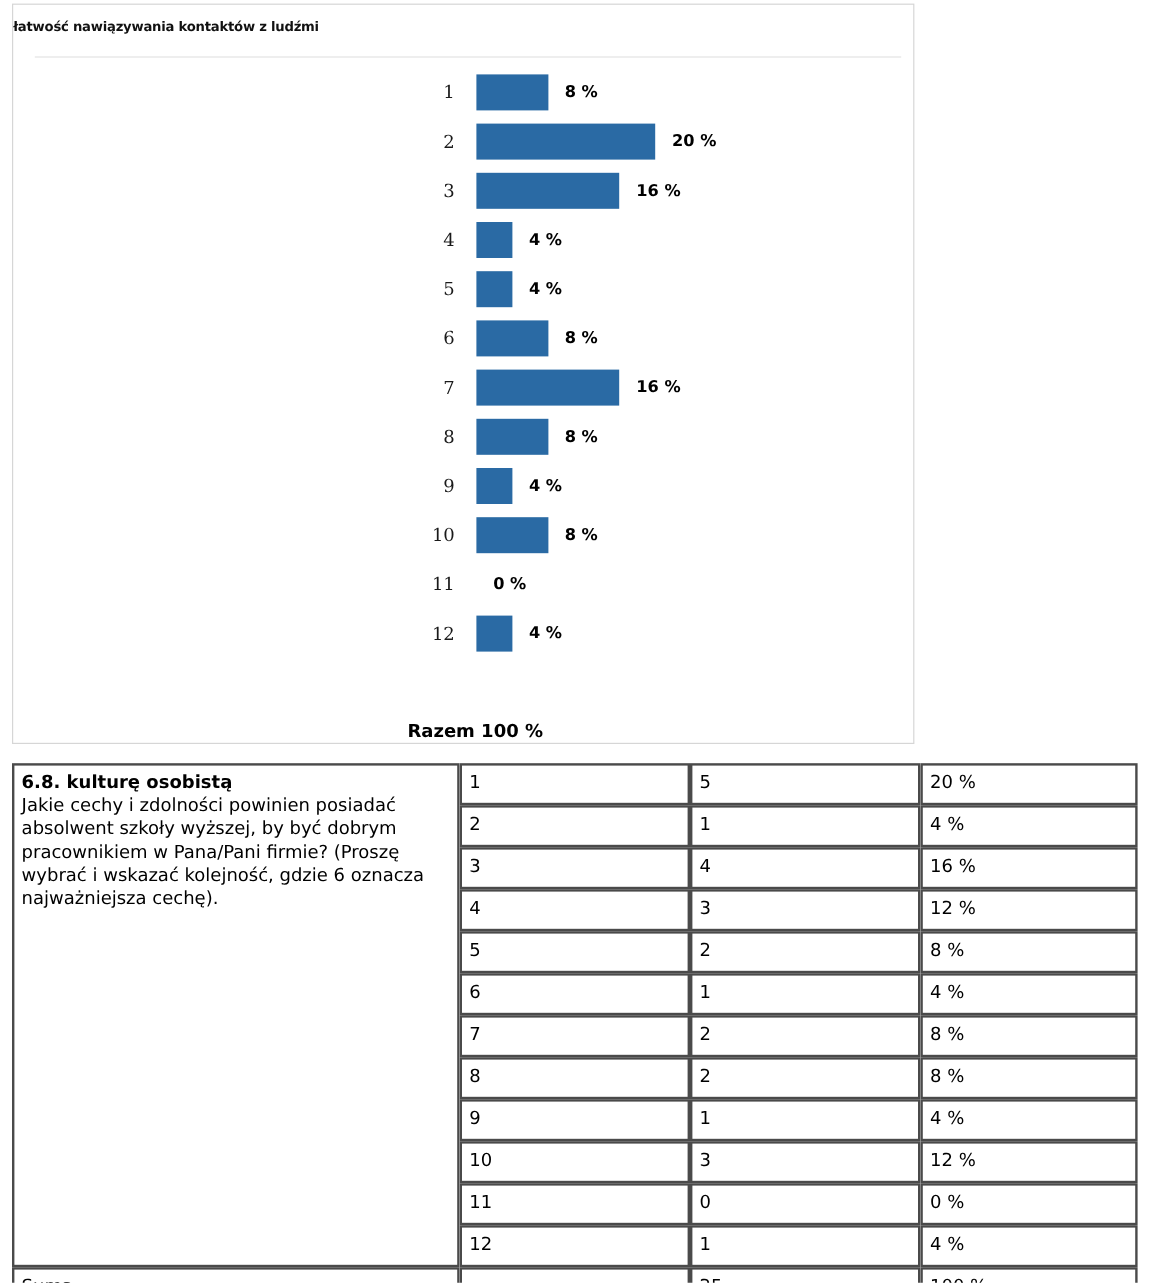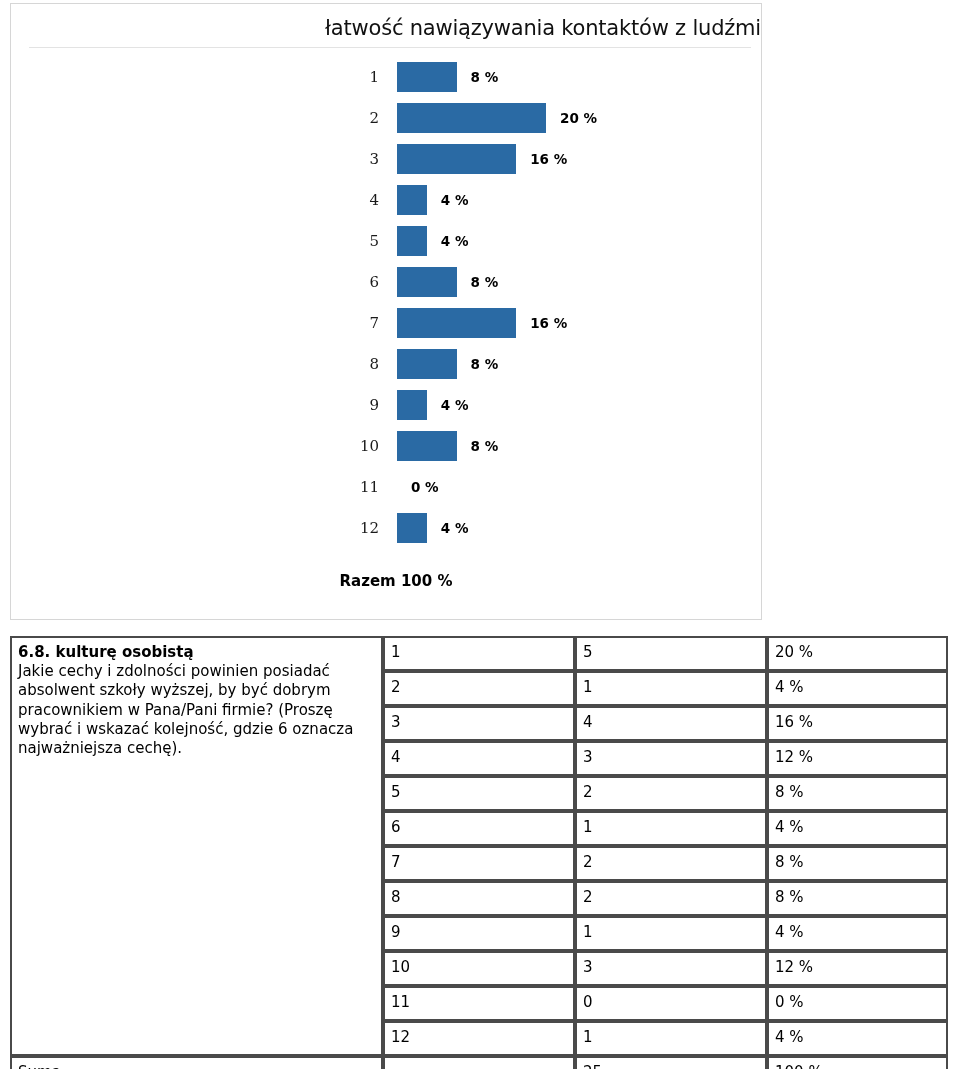--- a/index.html
+++ b/index.html
@@ -25,23 +25,23 @@
     height: 617px;
     border: 1px solid #d6d6d6;
     box-sizing: border-box;
     background: #ffffff;
   }
   #chart-title {
     position: absolute;
     left: 0;
     top: 12px;
     width: 100%;
-    text-align: right;
-    font-size: 21px;
-    font-weight: normal;
+    text-align: left;
+    font-size: 11px;
+    font-weight: bold;
     letter-spacing: -0.2px;
     color: #111111;
   }
   #chart-title-rule {
     position: absolute;
     left: 18px;
     right: 10px;
     top: 43px;
     height: 1px;
     background: #e3e3e3;
@@ -85,21 +85,21 @@
     top: 50%;
     transform: translateY(-50%);
     font-size: 13.5px;
     font-weight: bold;
     white-space: nowrap;
     color: #000000;
   }
   #chart-total {
     position: absolute;
     left: 0;
-    top: 568px;
+    top: 596px;
     width: 100%;
     text-align: center;
     font-size: 15px;
     font-weight: bold;
     color: #000000;
     padding-left: 20px;
     box-sizing: border-box;
   }
 
   

